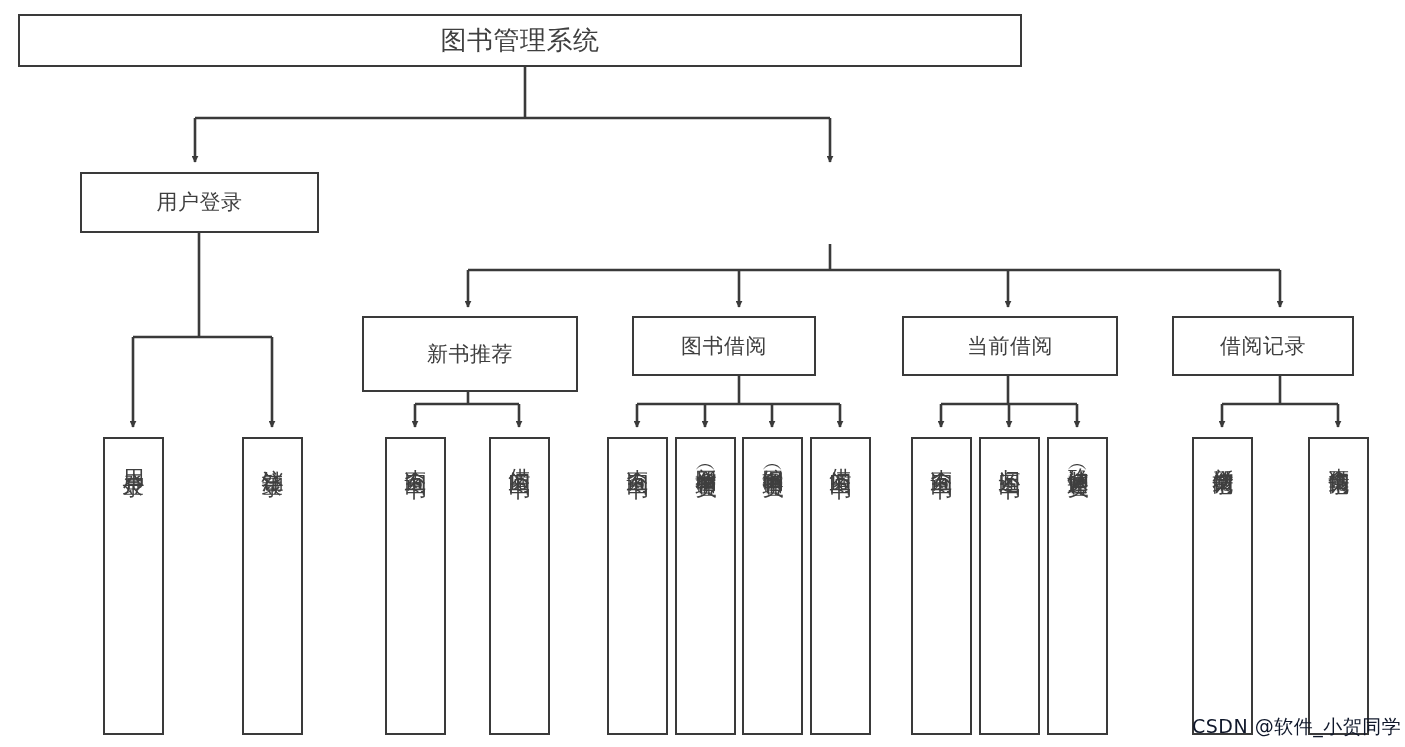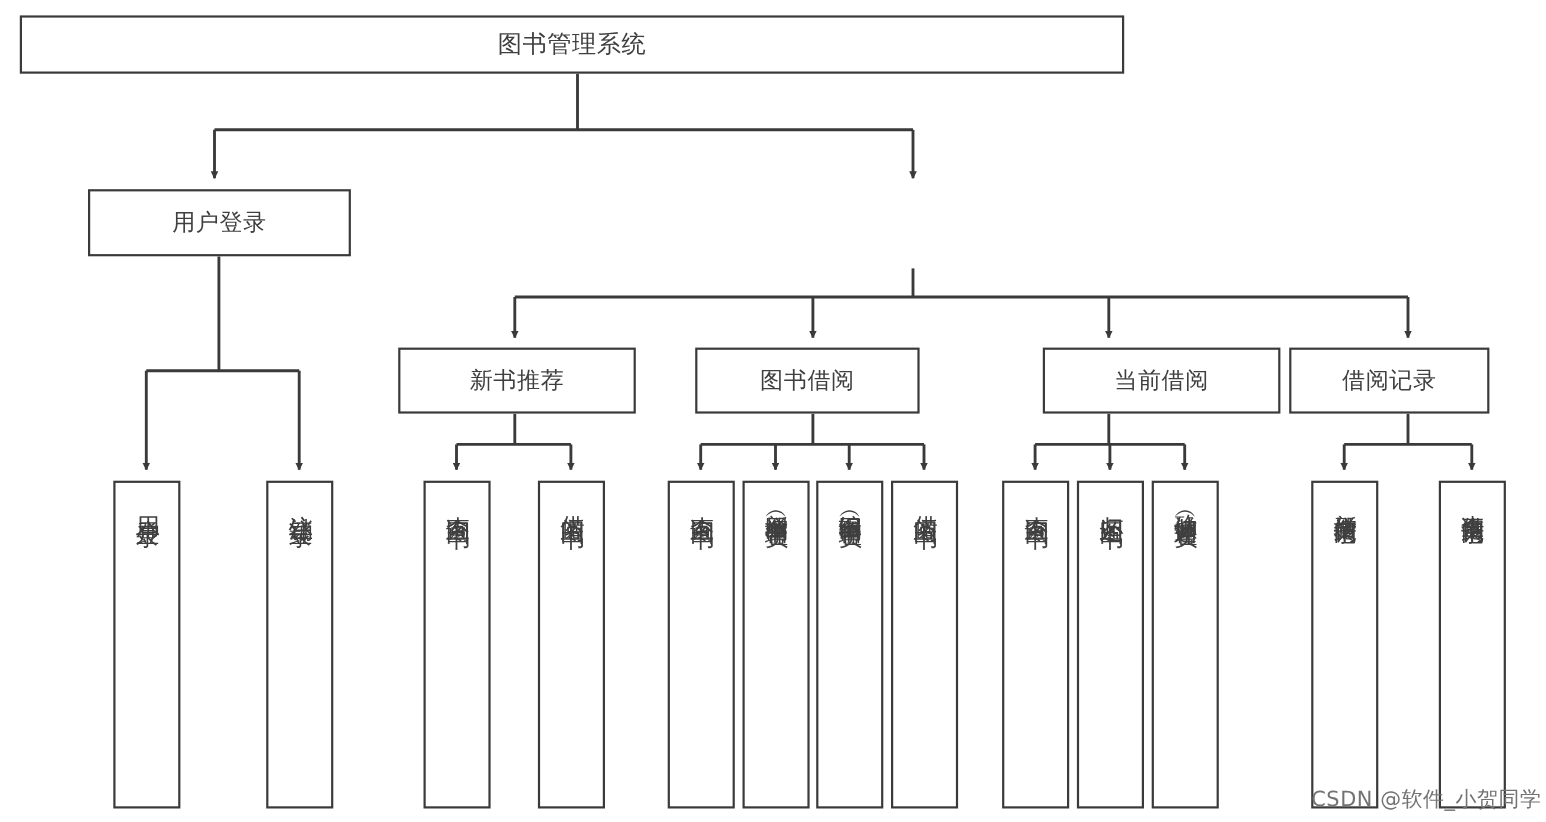--- a/index.html
+++ b/index.html
@@ -41,21 +41,21 @@
   .node .label {
     display: block;
     text-align: center;
     line-height: 1.16;
   }
   .node.horizontal .label {
     writing-mode: horizontal-tb;
     font-size: 21px;
   }
   .node.root .label {
-    font-size: 22px;
+    font-size: 26px;
   }
   .node.vertical {
     align-items: flex-start;
     justify-content: center;
     padding-top: 12px;
   }
   .node.vertical .label {
     writing-mode: vertical-rl;
     text-orientation: upright;
     font-size: 22px;
@@ -63,21 +63,21 @@
     line-height: 1;
     white-space: nowrap;
   }
   .node.vertical.tall .label {
     font-size: 21px;
     letter-spacing: 1.5px;
   }
   .watermark {
     position: absolute;
     font-size: 19px;
-    color: #737373;
+    color: #0f172a;
     white-space: nowrap;
     letter-spacing: 0.5px;
     font-family: "DejaVu Sans", "Liberation Sans", sans-serif;
   }
 </style>
 </head>
 <body>
 
 <div id="canvas">
 
@@ -136,29 +136,29 @@
 
   <div class="node horizontal root" style="left:18px; top:14px; width:1004px; height:53px;">
     <span class="label">图书管理系统</span>
   </div>
 
   <div class="node horizontal" style="left:80px; top:172px; width:239px; height:61px;">
     <span class="label">用户登录</span>
   </div>
 
 
-  <div class="node horizontal" style="left:362px; top:316px; width:216px; height:60px;">
+  <div class="node horizontal" style="left:362px; top:316px; width:216px; height:76px;">
     <span class="label">新书推荐</span>
   </div>
 
-  <div class="node horizontal" style="left:632px; top:316px; width:204px; height:60px;">
+  <div class="node horizontal" style="left:632px; top:316px; width:184px; height:60px;">
     <span class="label">图书借阅</span>
   </div>
 
-  <div class="node horizontal" style="left:902px; top:316px; width:216px; height:60px;margin-left:46px;">
+  <div class="node horizontal" style="left:902px; top:316px; width:216px; height:60px;">
     <span class="label">当前借阅</span>
   </div>
 
   <div class="node horizontal" style="left:1172px; top:316px; width:182px; height:60px;">
     <span class="label">借阅记录</span>
   </div>
 
   <div class="node vertical" style="left:103px; top:437px; width:61px; height:298px;">
     <span class="label">用户登录</span>
   </div>

